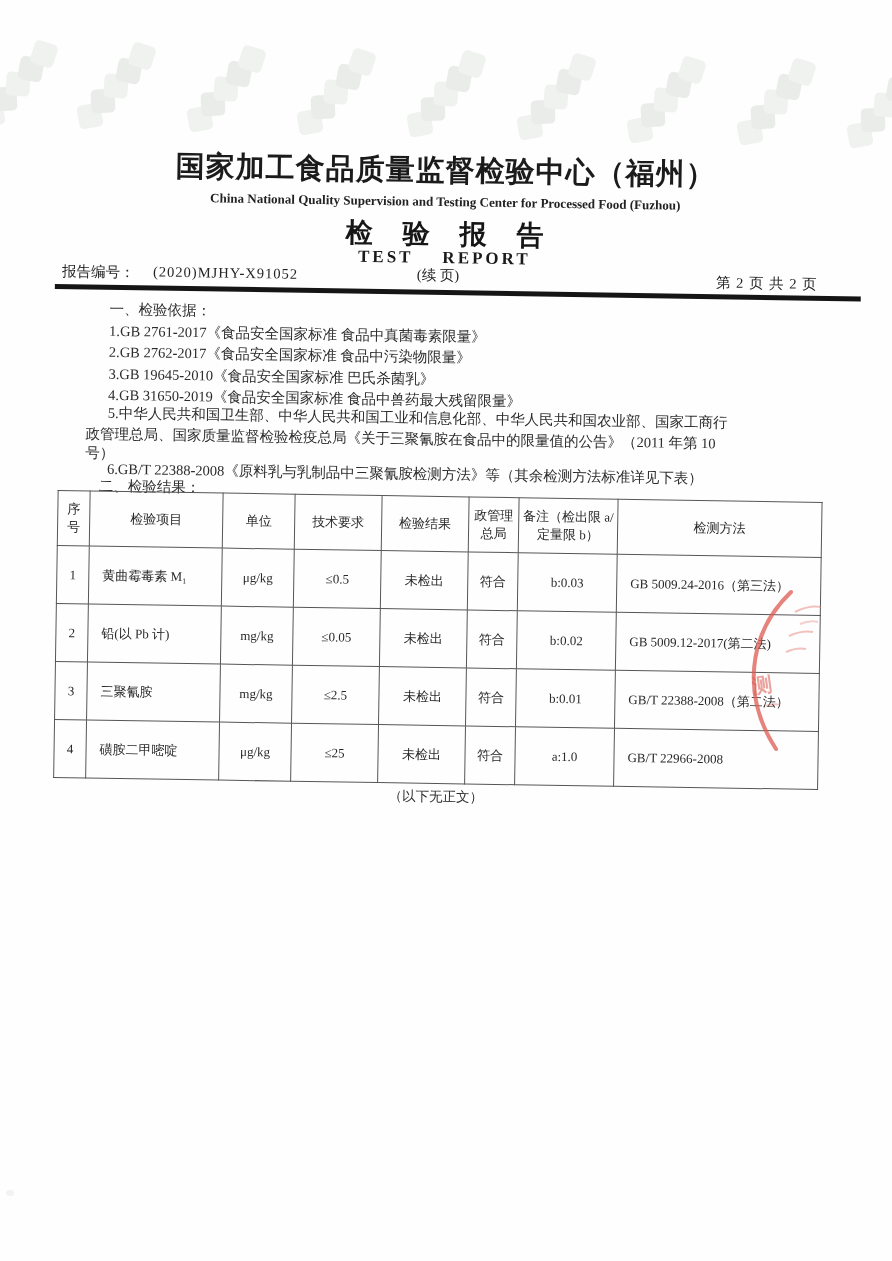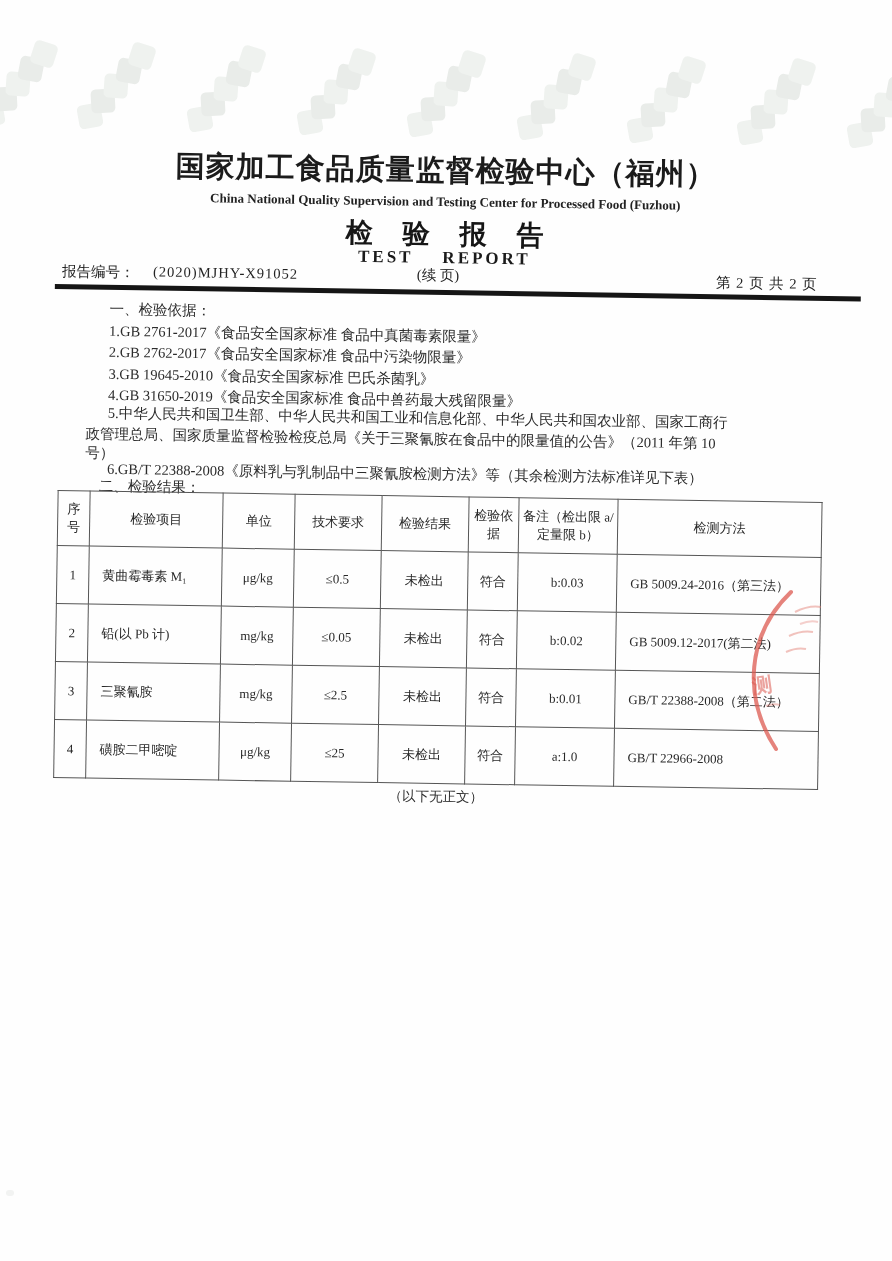--- a/index.html
+++ b/index.html
@@ -131,21 +131,21 @@
             <col style="width:99px">
             <col style="width:204px">
         </colgroup>
         <thead>
             <tr id="theadrow">
               <th>序号</th>
               <th>检验项目</th>
               <th>单位</th>
               <th>技术要求</th>
               <th>检验结果</th>
-              <th>检验依据</th>
+              <th>政管理总局</th>
               <th>备注（检出限 a/定量限 b）</th>
               <th>检测方法</th>
             </tr>
           </thead>
         <tbody id="tbody">
             <tr>
               <td>1</td>
               <td class="al">黄曲霉毒素 M₁</td>
               <td>μg/kg</td>
               <td>≤0.5</td>

